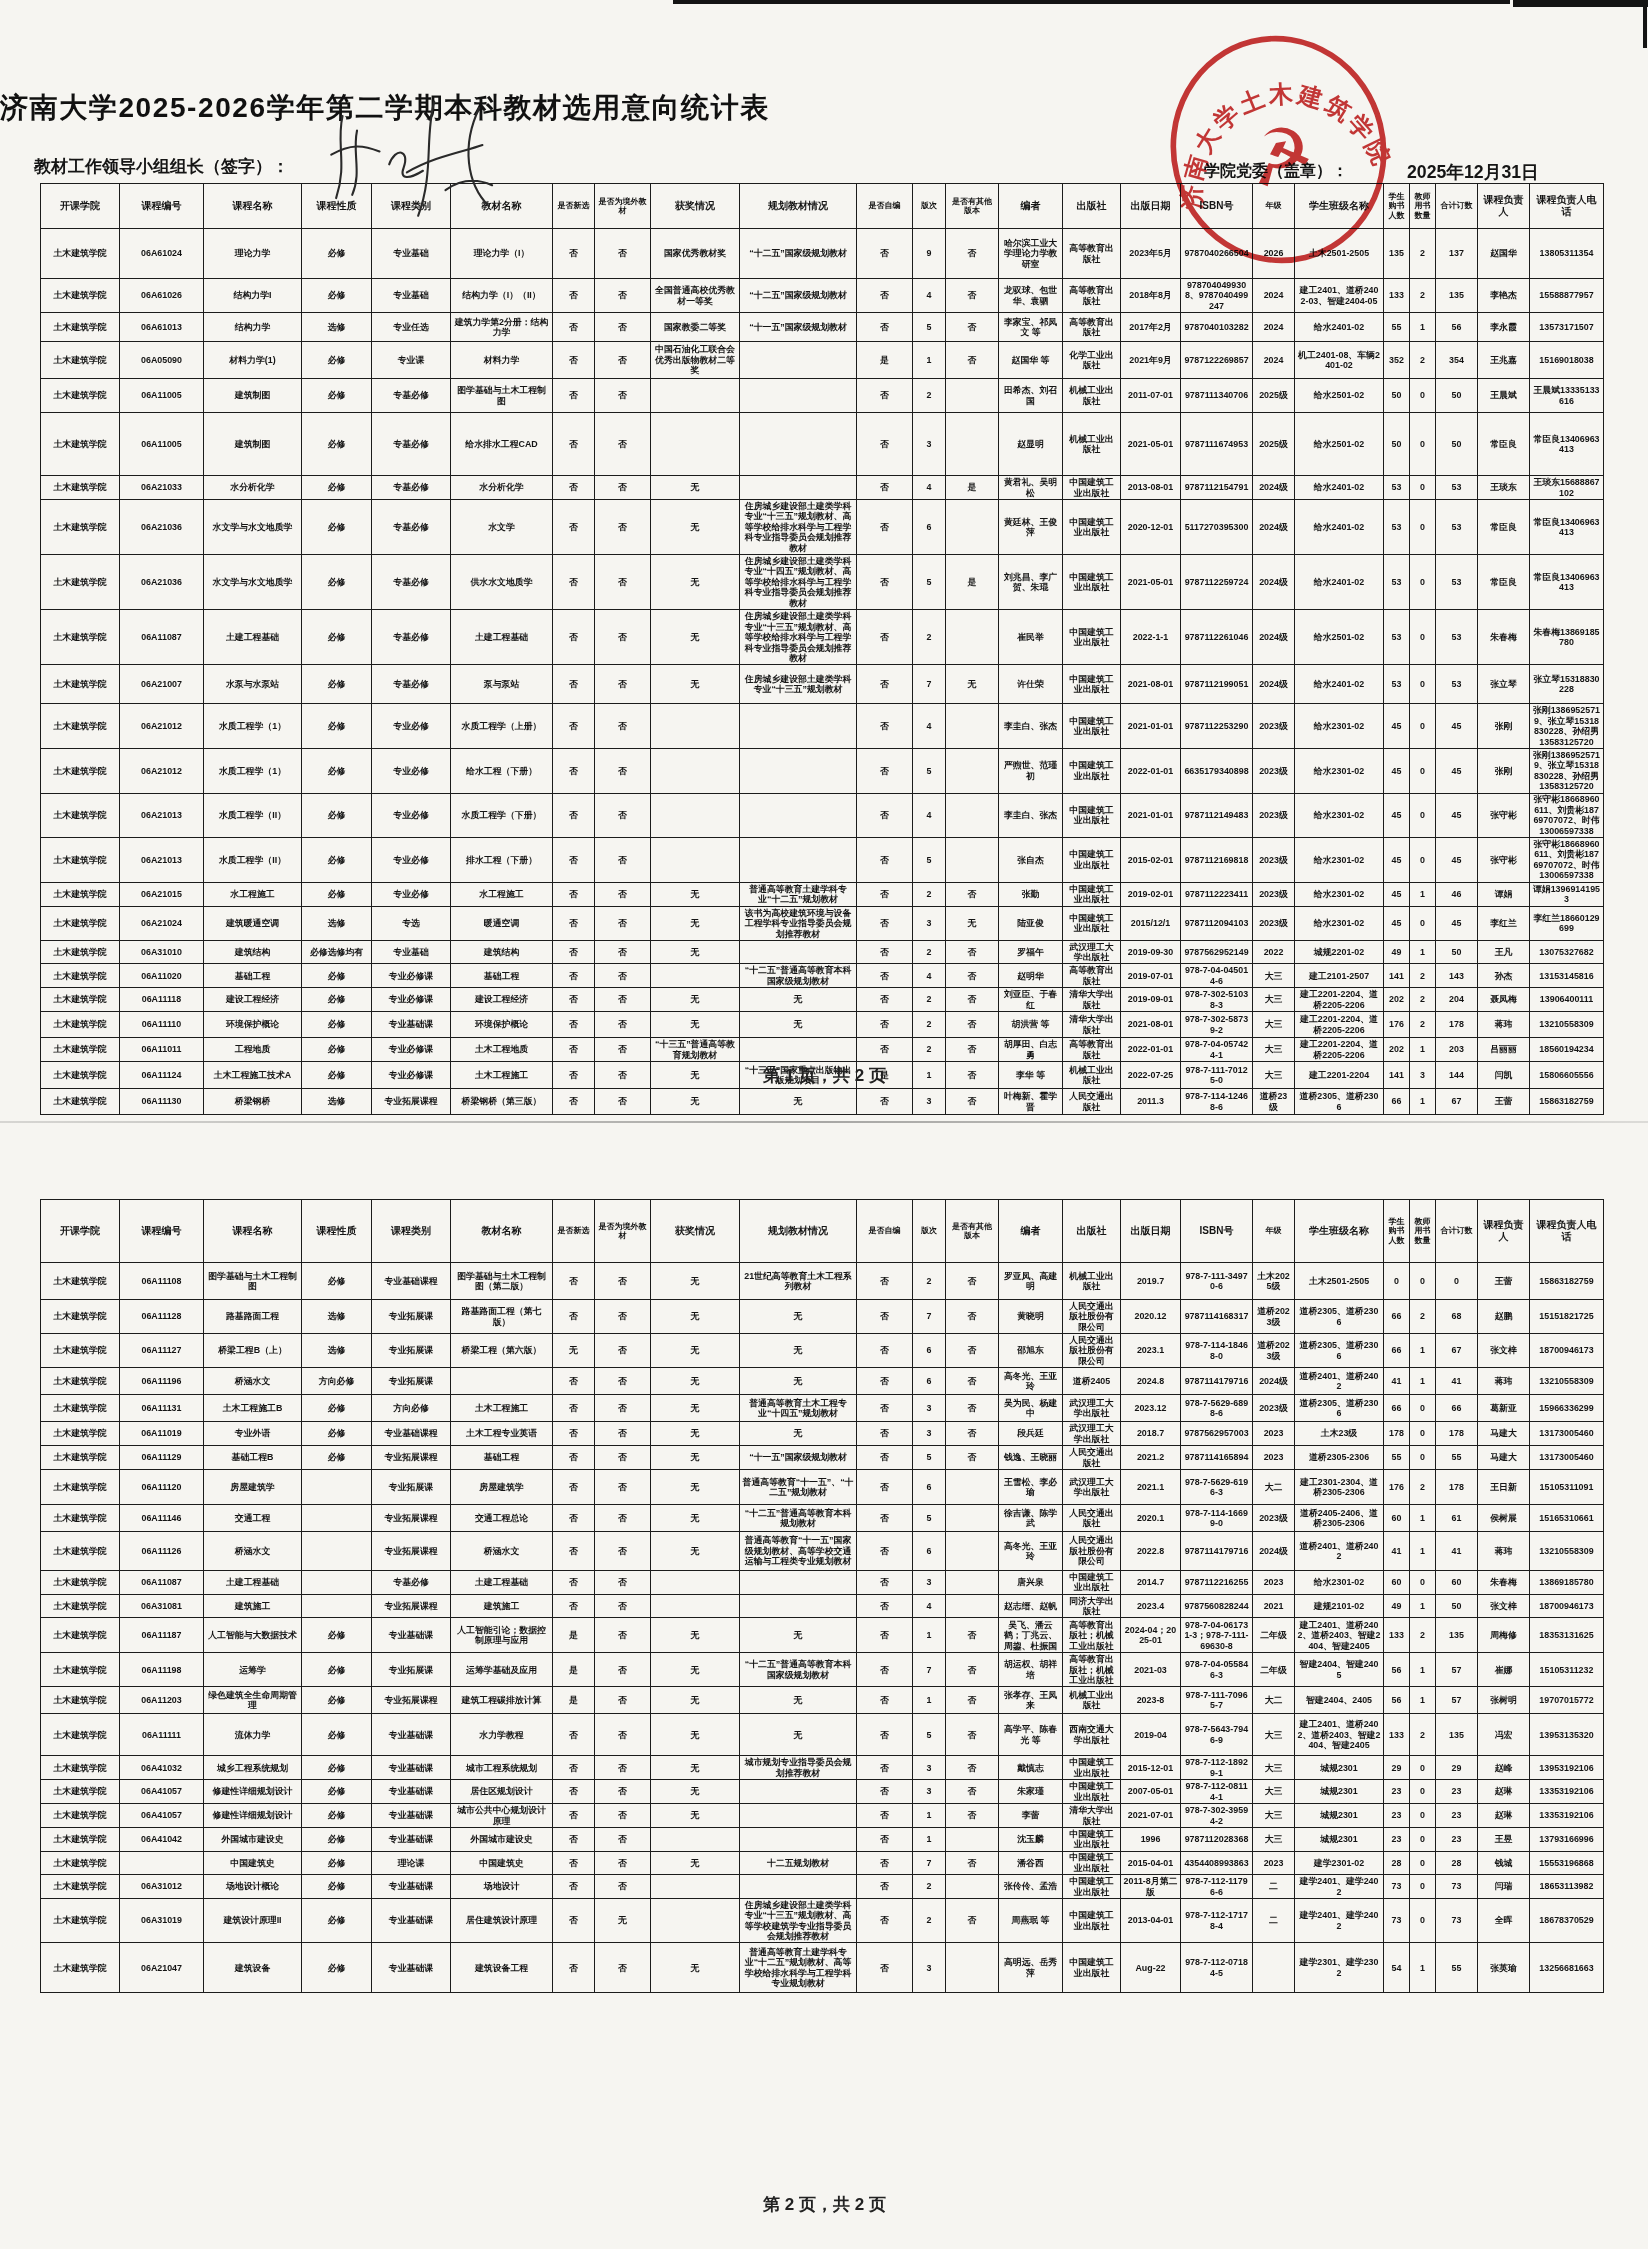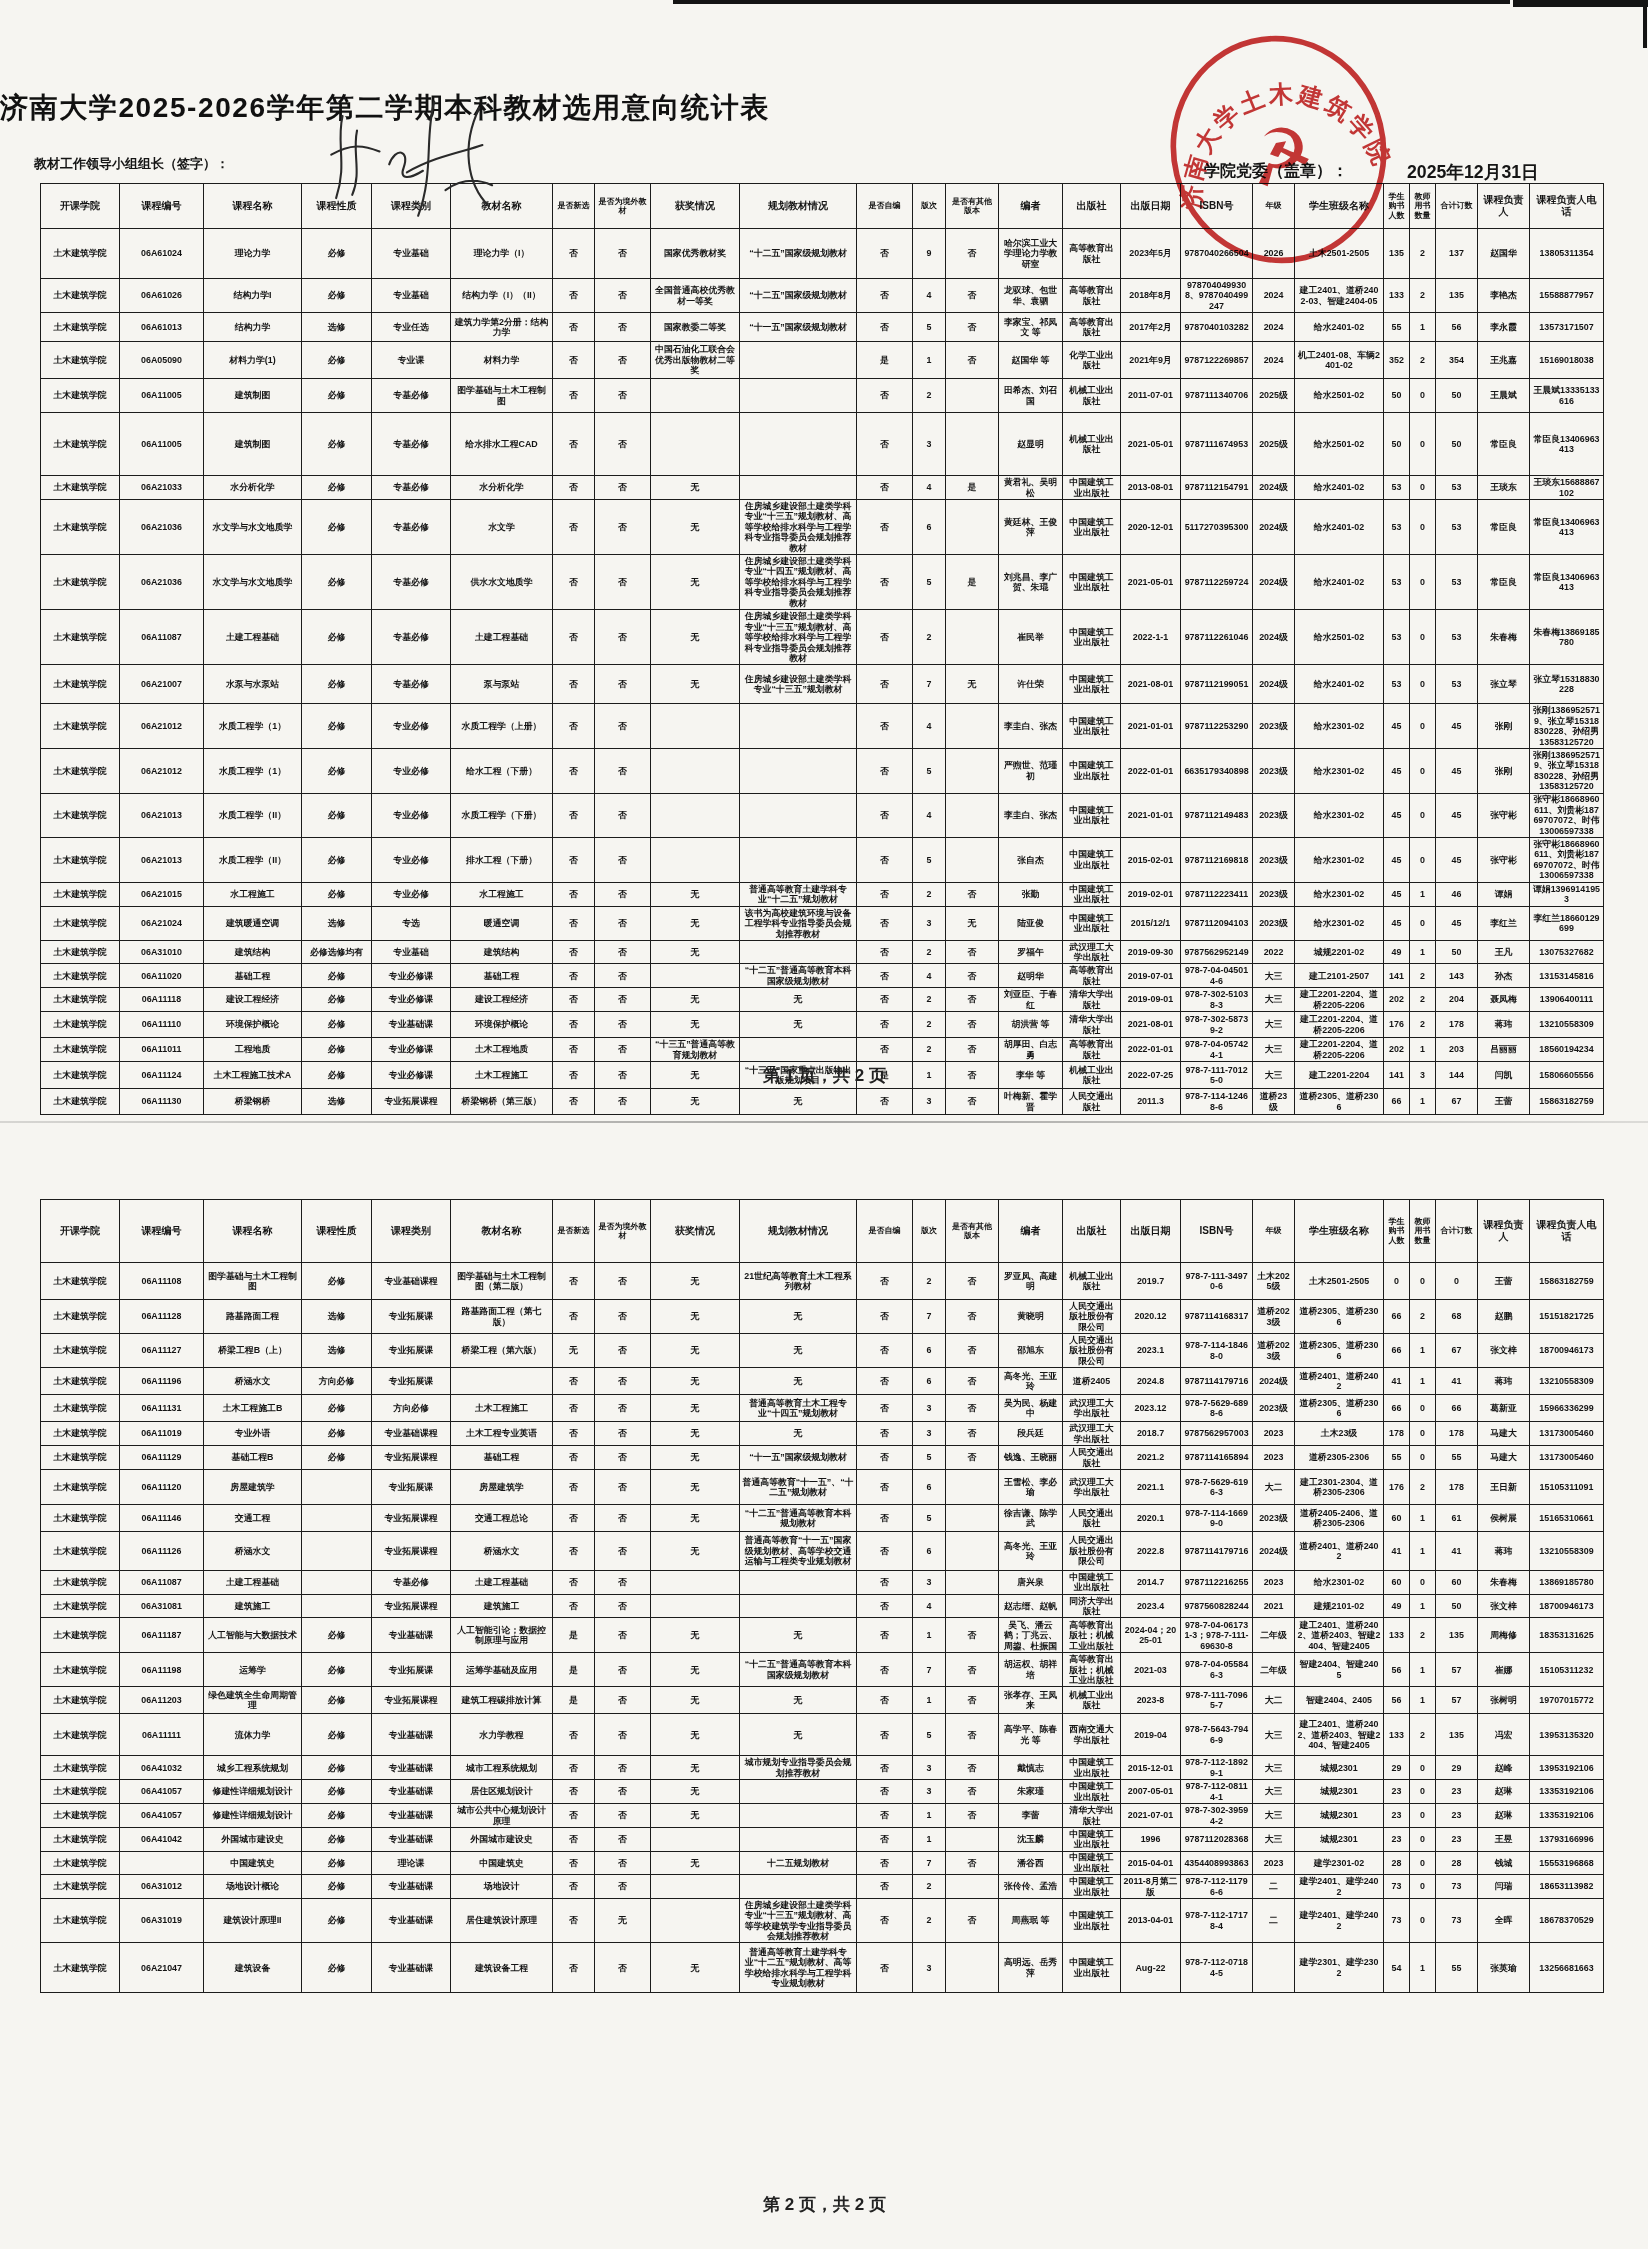--- a/index.html
+++ b/index.html
@@ -7,21 +7,21 @@
     width:1649px;height:2250px;position:relative;
     background:#f6f5f1;
     font-family:"Liberation Sans","DejaVu Sans",sans-serif;
     color:#151515;overflow:hidden;
   }
   .page{position:absolute;left:0;width:1649px;}
   .doc-title{
     position:absolute;top:89px;left:0;width:1385px;text-align:left;
     font-size:28px;font-weight:bold;letter-spacing:1.6px;color:#111;
   }
-  .sig-label{position:absolute;left:34px;top:155px;font-size:13px;font-weight:bold;}
+  .sig-label{position:absolute;left:34px;top:155px;font-size:17px;font-weight:bold;}
   .stamp-label{position:absolute;left:1204px;top:161px;font-size:16px;font-weight:bold;z-index:1;}
   .doc-date{position:absolute;left:1407px;top:160px;font-size:17.7px;font-weight:bold;}
   .footer{position:absolute;left:0;width:1649px;text-align:center;font-size:17px;font-weight:bold;color:#222;}
   #footer1{top:1064px;}
   #footer2{top:2193px;}
 
   table.sheet{
     position:absolute;left:40px;width:1562px;
     border-collapse:collapse;table-layout:fixed;
     filter:blur(0.2px);

